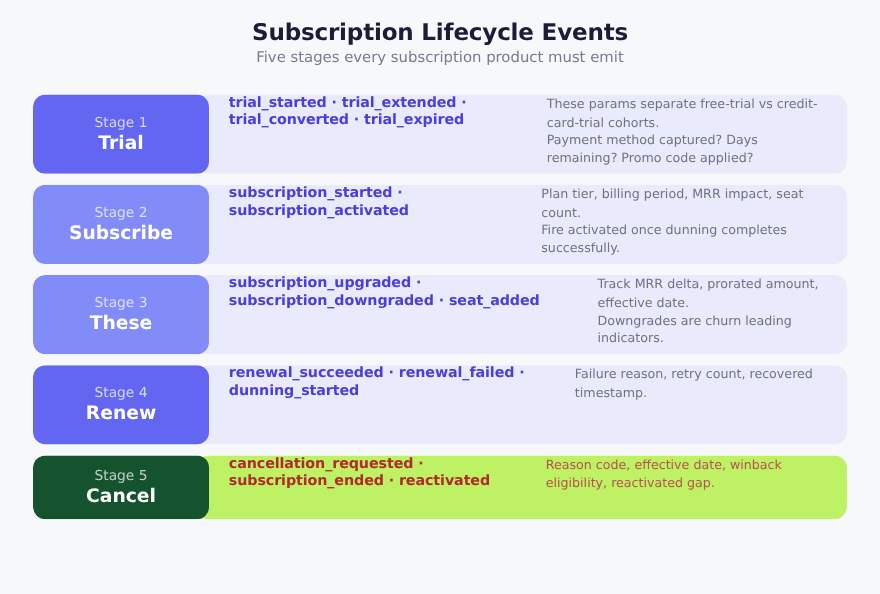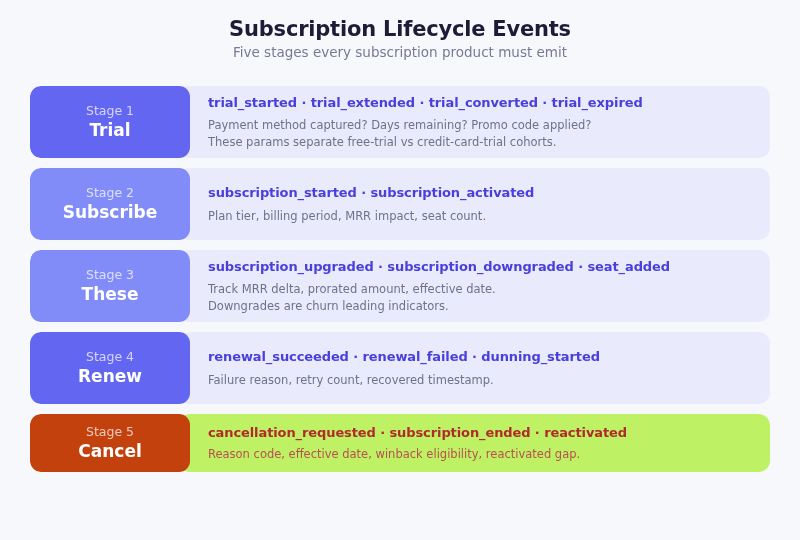--- a/index.html
+++ b/index.html
@@ -75,21 +75,21 @@
     font-weight: bold;
     color: #ffffff;
     line-height: 1.15;
   }
   .panel {
     flex: 1 1 auto;
     margin-left: -11px;
     padding: 0 18px 0 29px;
     border-radius: 11px;
     display: flex;
-    flex-direction: column;
+    flex-direction: row;
     justify-content: center;
     z-index: 1;
   }
   .events {
     font-size: 13px;
     font-weight: bold;
     line-height: 1.2;
     margin-bottom: 7px;
     letter-spacing: -0.1px;
   }
@@ -105,21 +105,21 @@
   .t-indigo-strong .events { color: #4a3fdc; }
   .t-indigo-strong .desc  { color: #6e7288; }
 
   
   .t-indigo-light .badge { background: #818cf8; }
   .t-indigo-light .panel { background: #e9eafc; }
   .t-indigo-light .events { color: #4a3fdc; }
   .t-indigo-light .desc  { color: #6e7288; }
 
   
-  .t-red .badge { background: #c2410c; }
+  .t-red .badge { background: #14532d; }
   .t-red .panel { background: #bef264; }
   .t-red .events { color: #b02b2b; }
   .t-red .desc  { color: #b85050; }
   .t-red .events { margin-bottom: 5px; }
 </style>
 </head>
 <body>
 
 <div class="page">
 
@@ -131,35 +131,36 @@
   <div class="stages">
 
     <div class="stage-row tall t-indigo-strong">
       <div class="badge">
         <span class="badge-num">Stage 1</span>
         <span class="badge-name">Trial</span>
       </div>
       <div class="panel">
         <div class="events">trial_started · trial_extended · trial_converted · trial_expired</div>
         <div class="desc">
+          <span class="desc-line">These params separate free-trial vs credit-card-trial cohorts.</span>
           <span class="desc-line">Payment method captured? Days remaining? Promo code applied?</span>
-          <span class="desc-line">These params separate free-trial vs credit-card-trial cohorts.</span>
         </div>
       </div>
     </div>
 
     <div class="stage-row tall t-indigo-light">
       <div class="badge">
         <span class="badge-num">Stage 2</span>
         <span class="badge-name">Subscribe</span>
       </div>
       <div class="panel">
         <div class="events">subscription_started · subscription_activated</div>
         <div class="desc">
           <span class="desc-line">Plan tier, billing period, MRR impact, seat count.</span>
+          <span class="desc-line">Fire activated once dunning completes successfully.</span>
         </div>
       </div>
     </div>
 
     <div class="stage-row tall t-indigo-light">
       <div class="badge">
         <span class="badge-num">Stage 3</span>
         <span class="badge-name">These</span>
       </div>
       <div class="panel">

